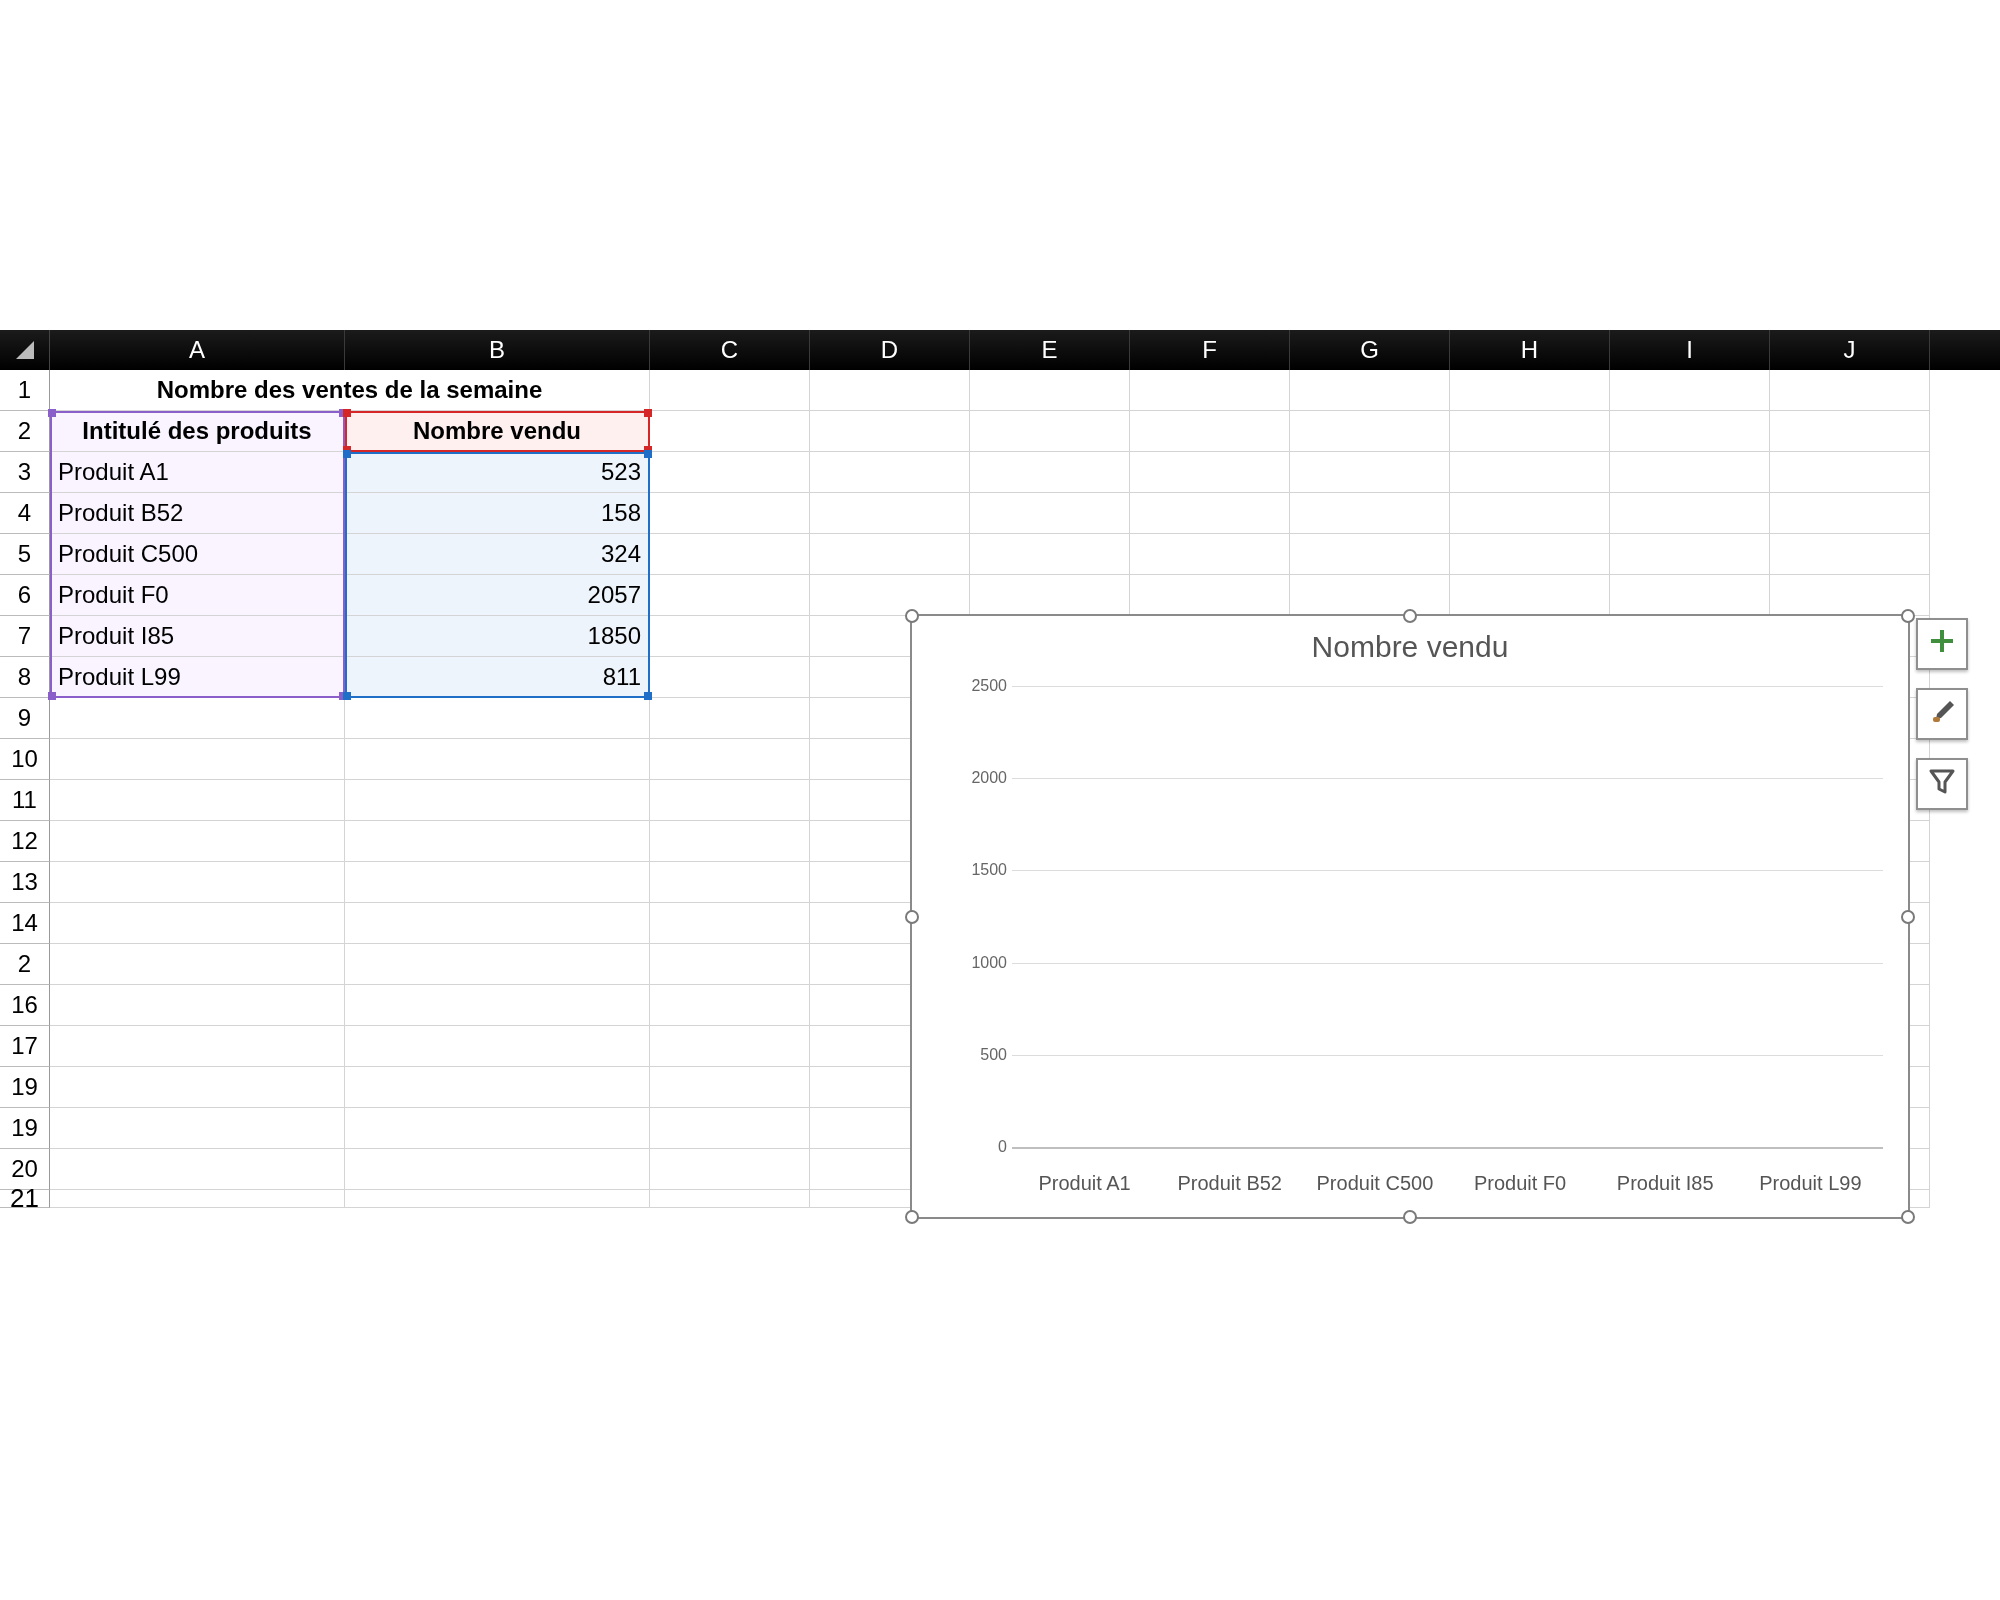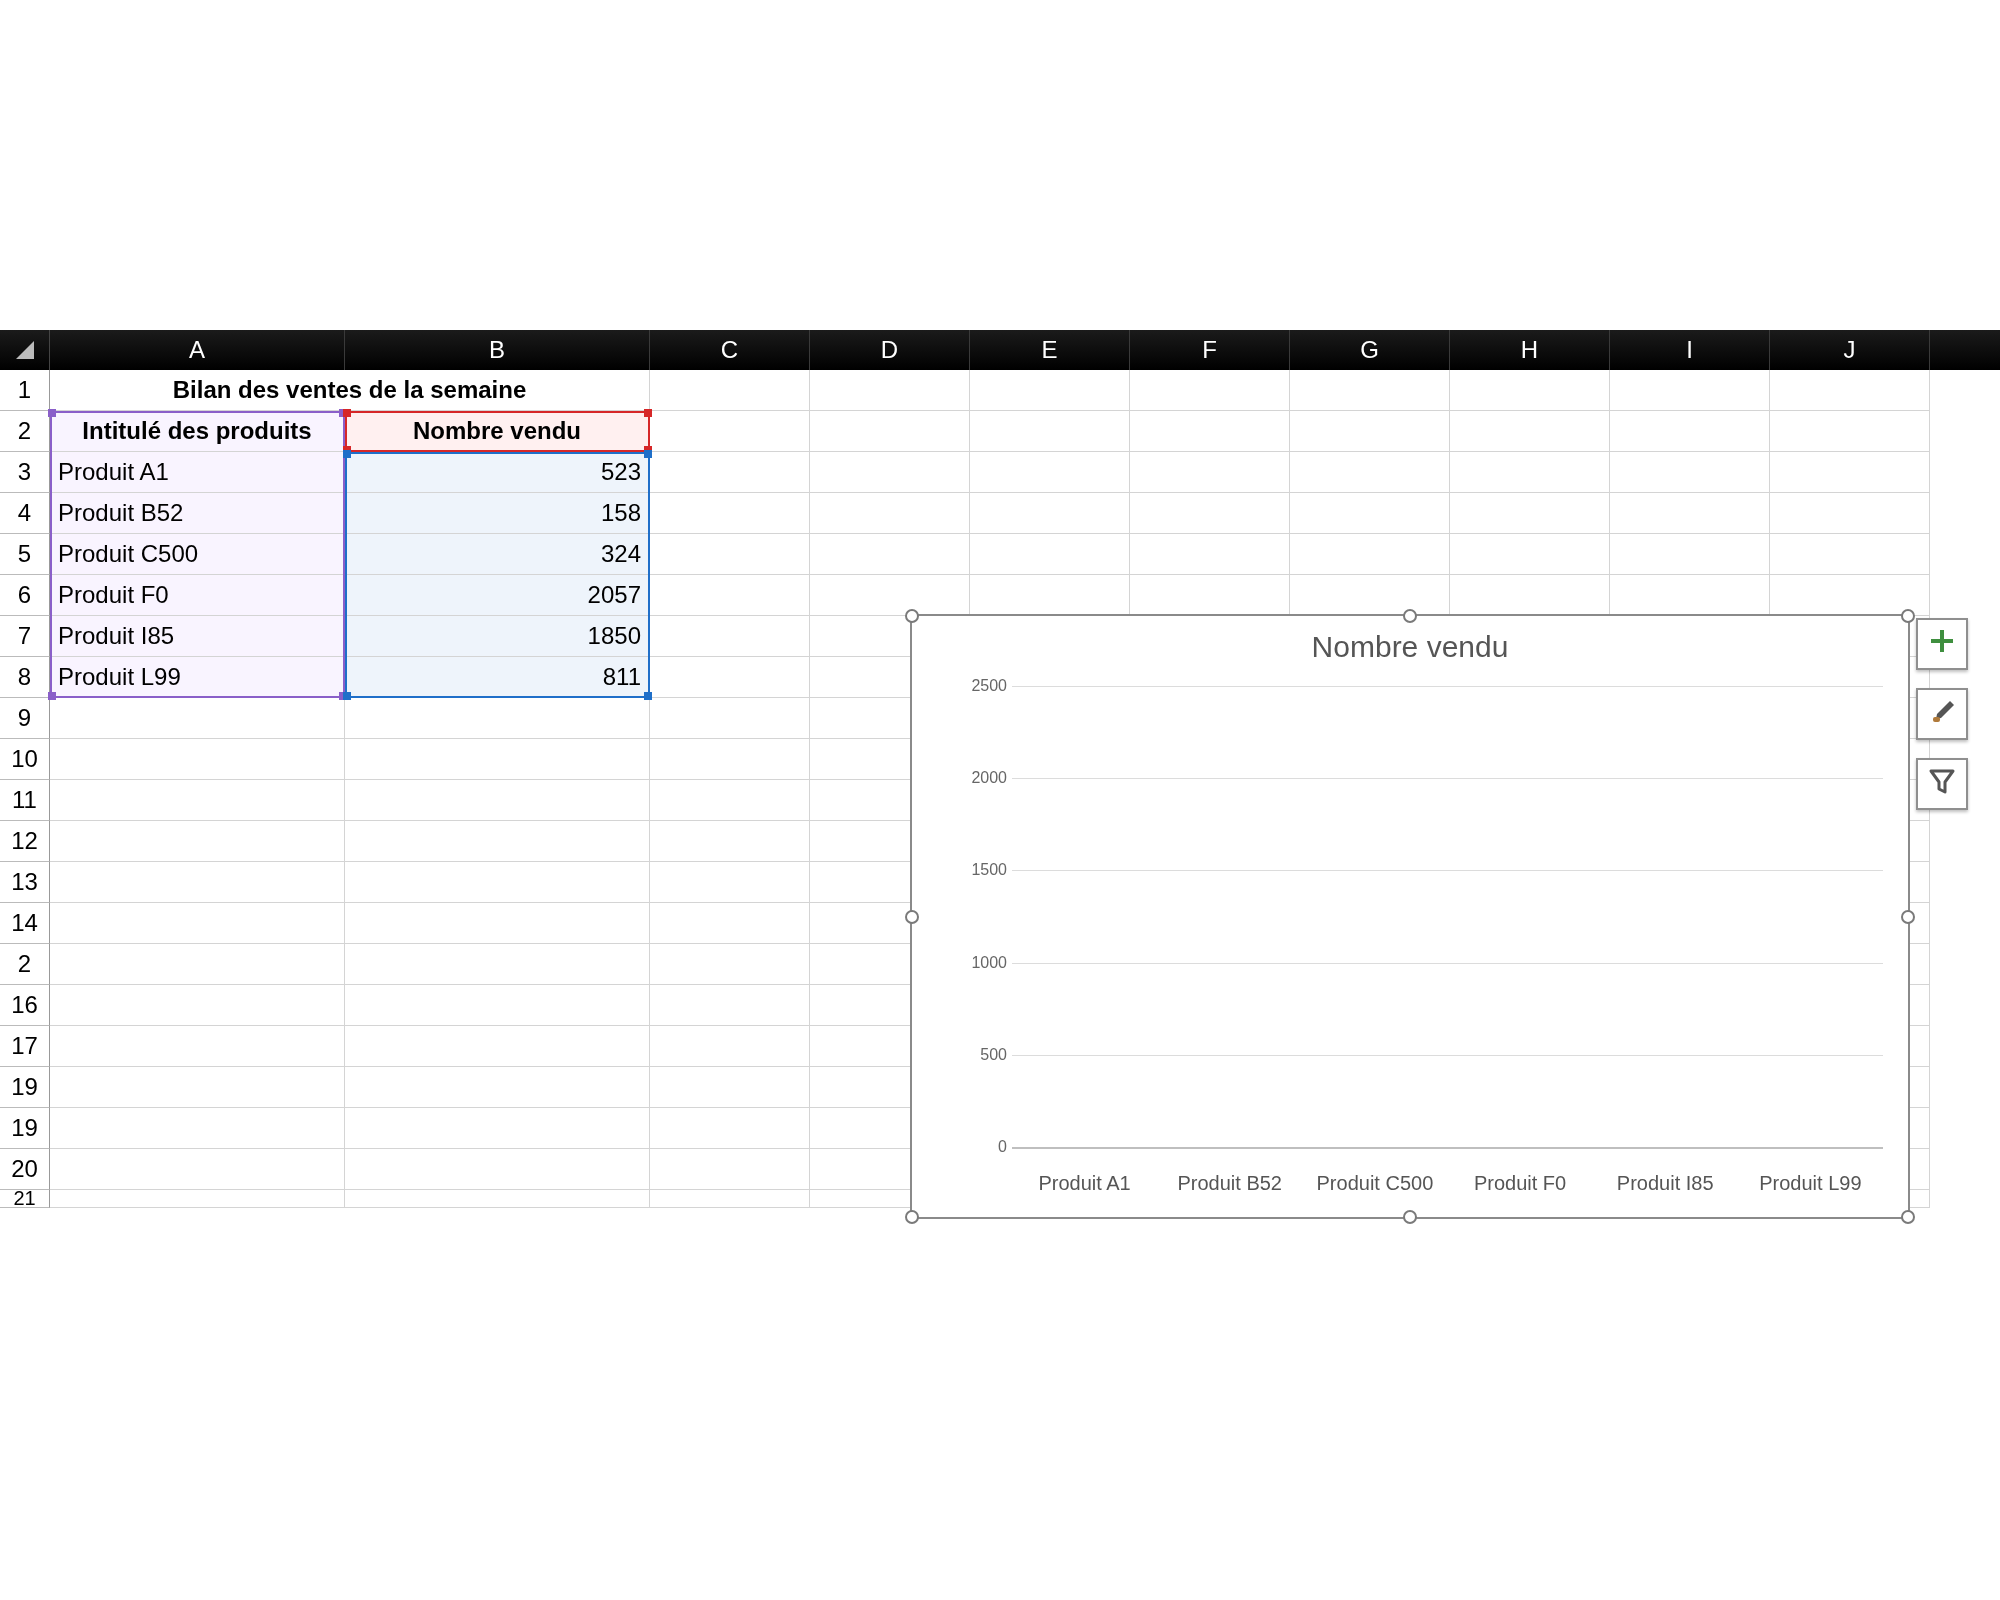--- a/index.html
+++ b/index.html
@@ -216,21 +216,21 @@
     <div class="col cG">G</div>
     <div class="col cH">H</div>
     <div class="col cI">I</div>
     <div class="col cJ">J</div>
   </div>
 
   <div class="grid">
 
     <div class="row">
       <div class="rownum">1</div>
-      <div class="cell center bold" style="width:600px;flex:0 0 600px">Bilan des ventes de la semaine</div>
+      <div class="cell center bold" style="width:600px;flex:0 0 600px">Nombre des ventes de la semaine</div>
       <div class="cell cC"></div>
       <div class="cell cD"></div>
       <div class="cell cE"></div>
       <div class="cell cF"></div>
       <div class="cell cG"></div>
       <div class="cell cH"></div>
       <div class="cell cI"></div>
       <div class="cell cJ"></div>
     </div>
 
@@ -477,21 +477,21 @@
         <div class="cell cC"></div>
         <div class="cell cD"></div>
         <div class="cell cE"></div>
         <div class="cell cF"></div>
         <div class="cell cG"></div>
         <div class="cell cH"></div>
         <div class="cell cI"></div>
         <div class="cell cJ"></div>
       </div>
     <div class="row" style="height:18px">
-        <div class="rownum" style="font-size:20px">21</div>
+        <div class="rownum" style="font-size:26px">21</div>
         <div class="cell cA"></div>
         <div class="cell cB"></div>
         <div class="cell cC"></div>
         <div class="cell cD"></div>
         <div class="cell cE"></div>
         <div class="cell cF"></div>
         <div class="cell cG"></div>
         <div class="cell cH"></div>
         <div class="cell cI"></div>
         <div class="cell cJ"></div>

